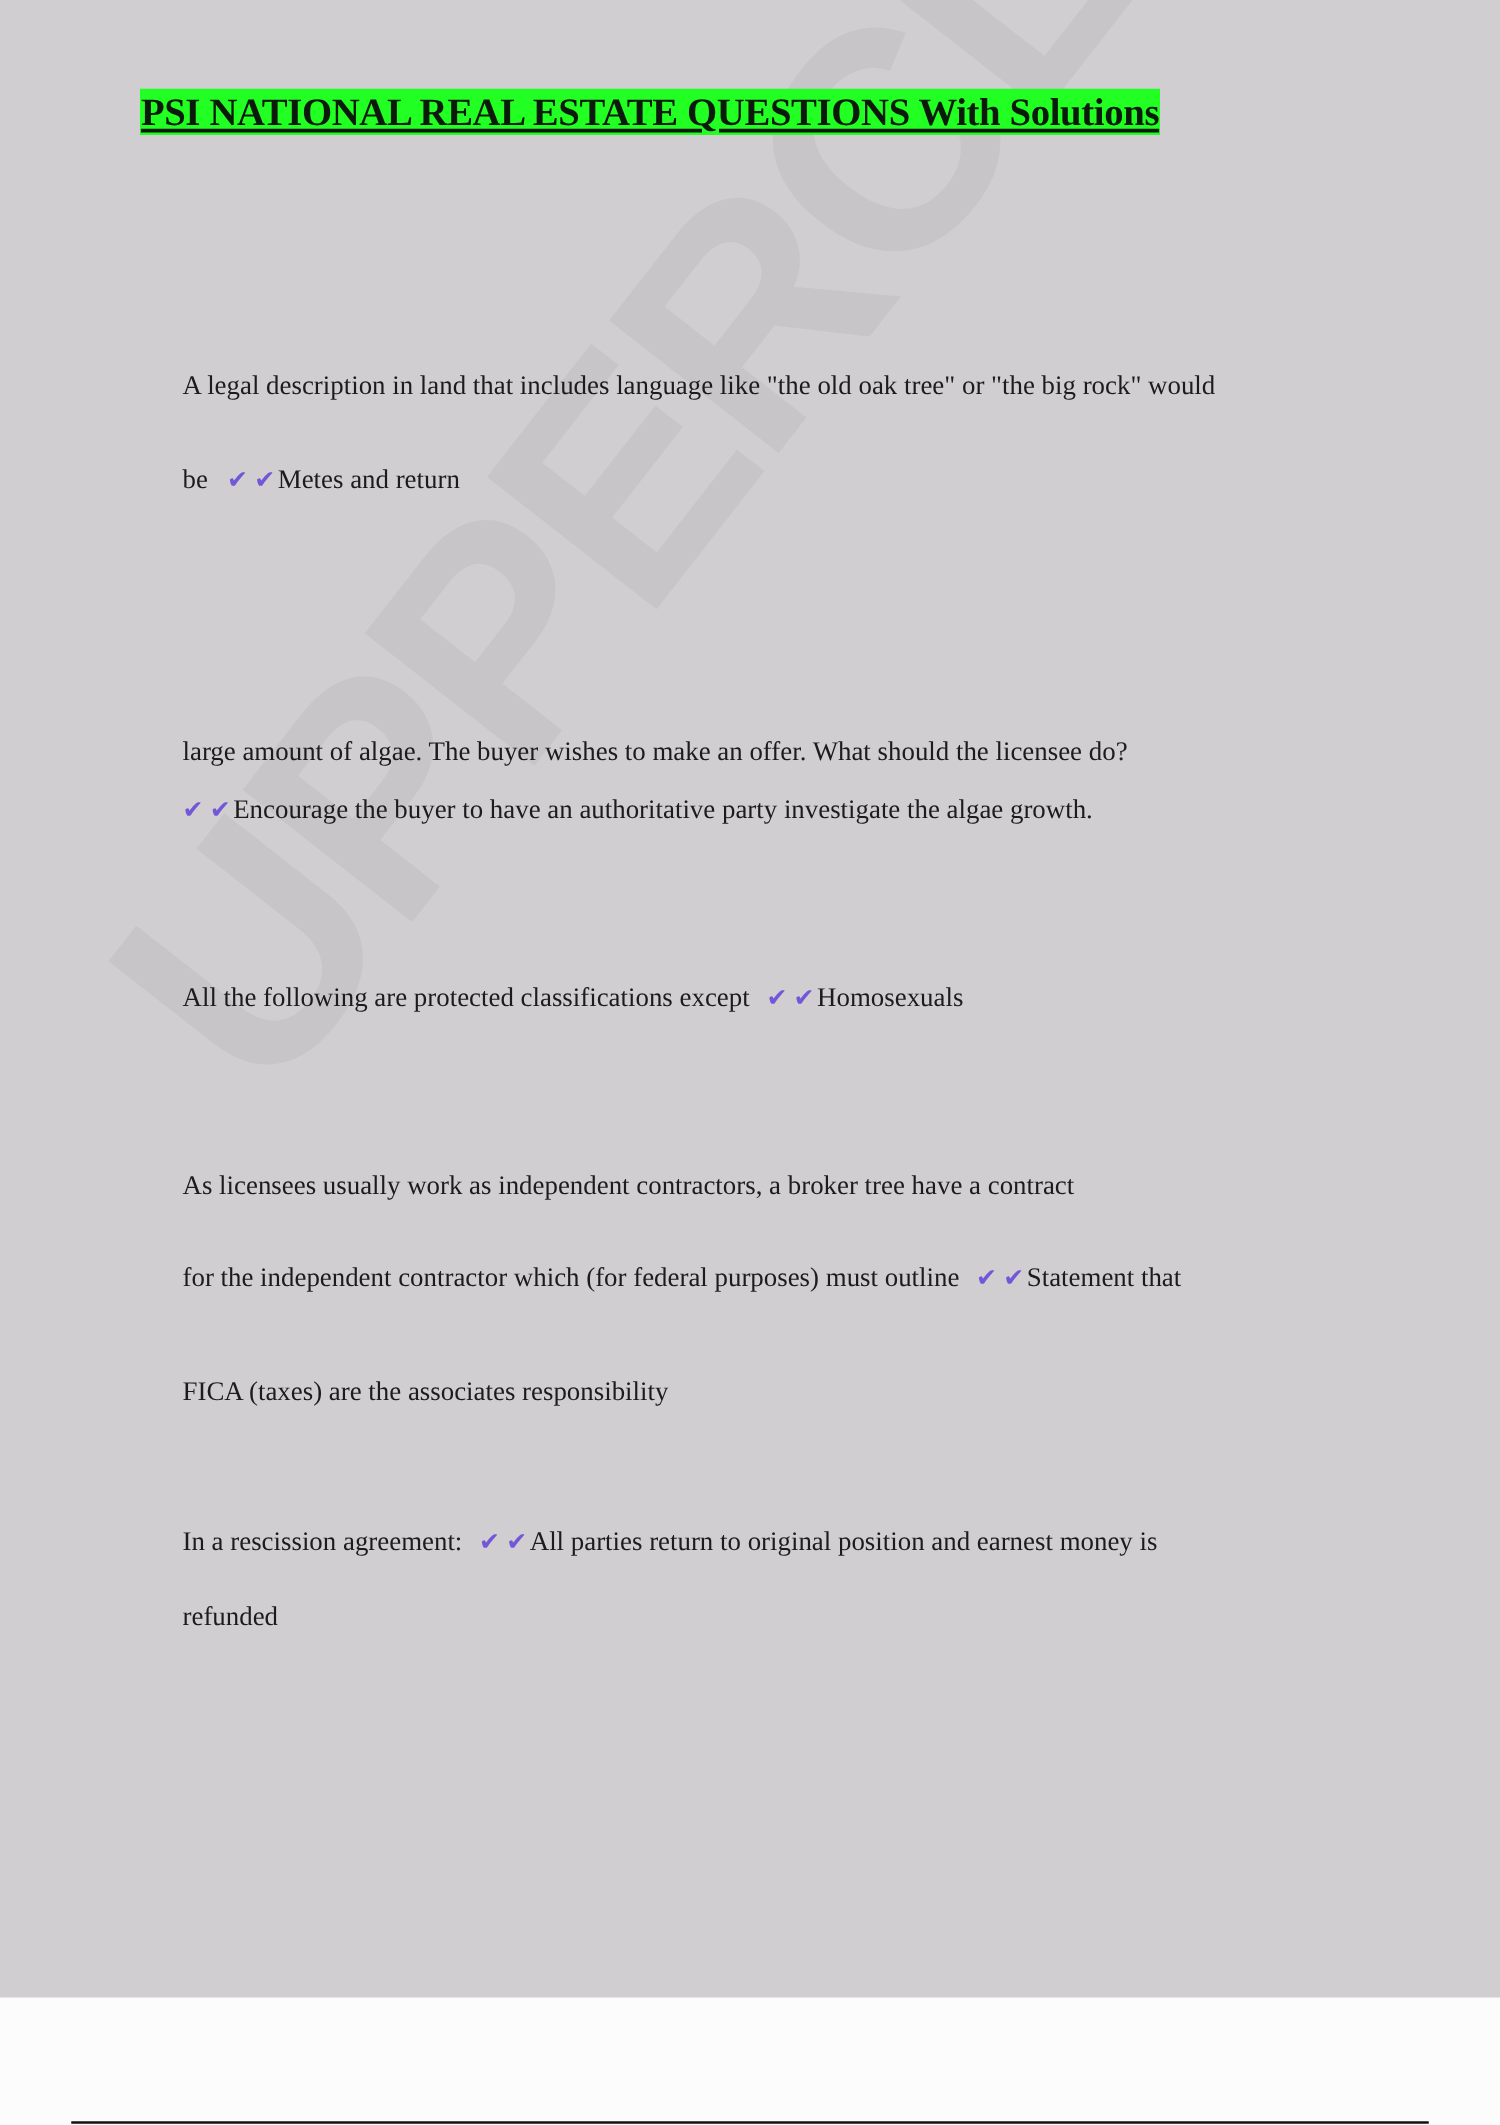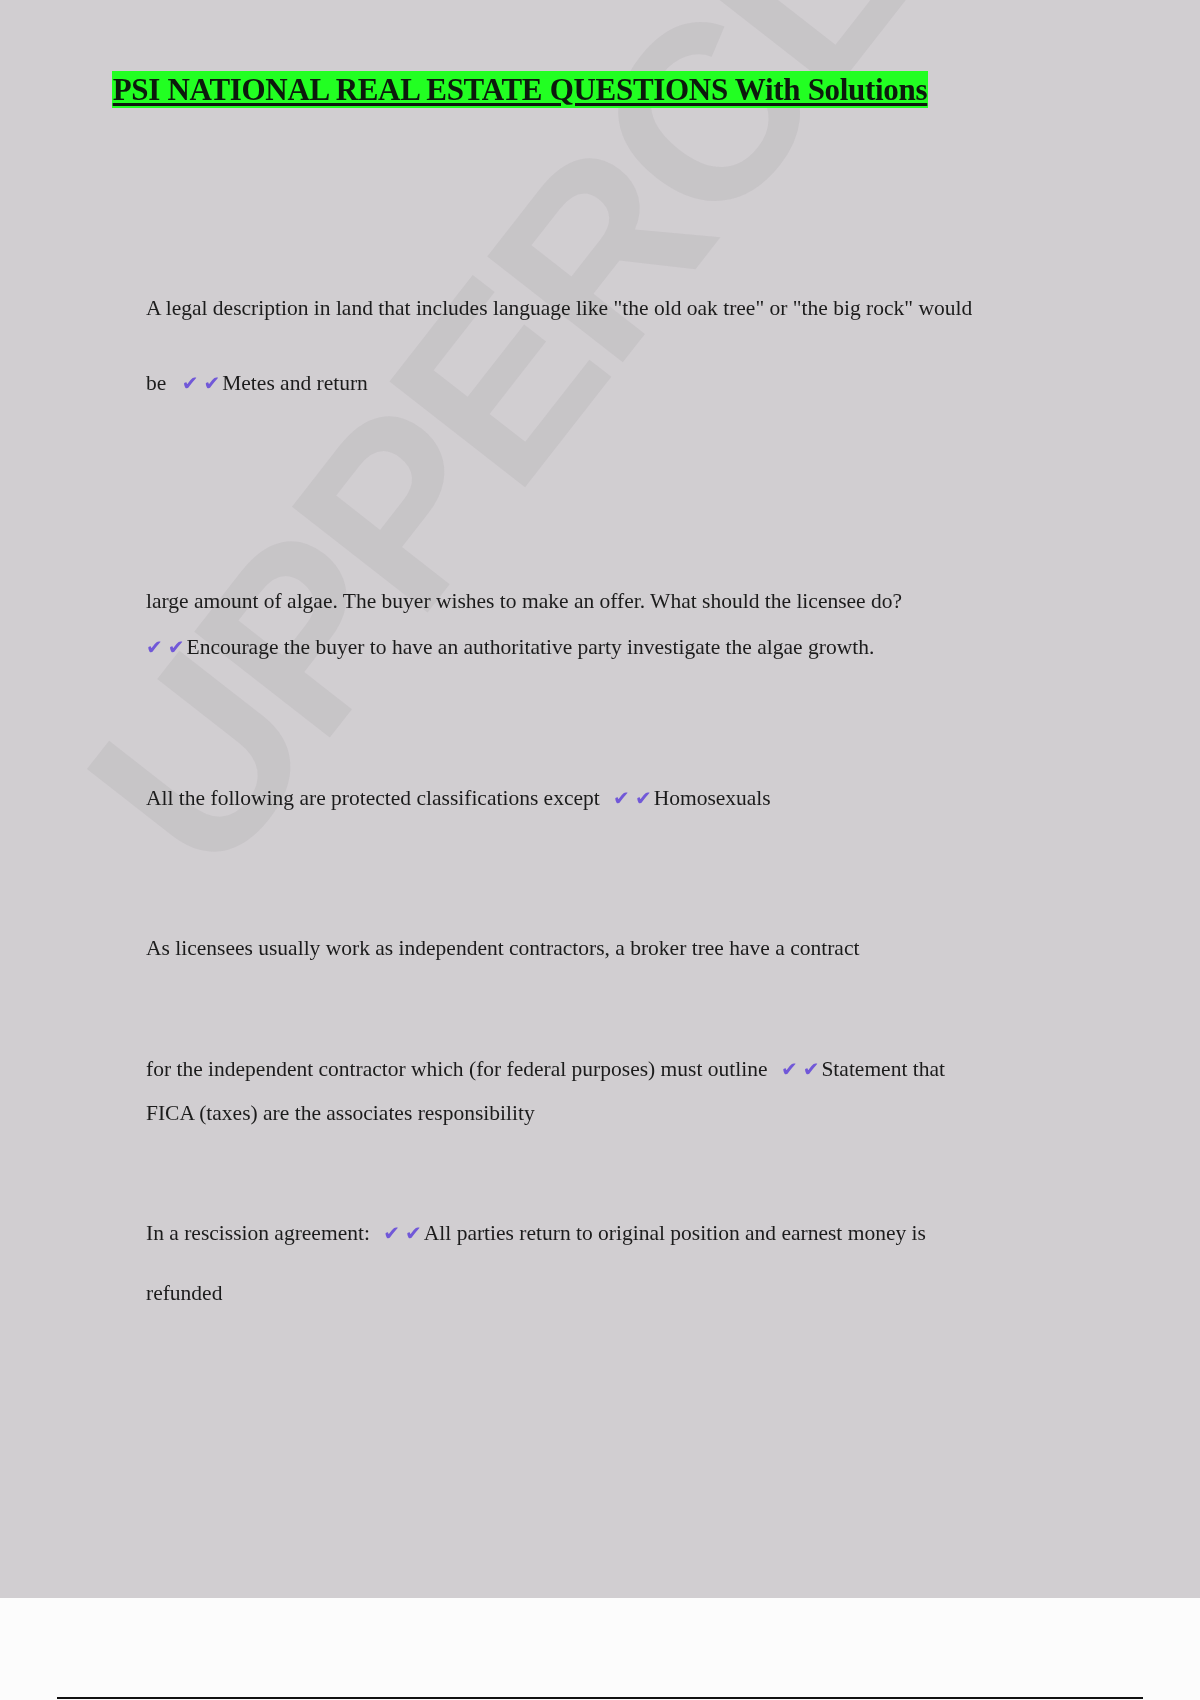--- a/index.html
+++ b/index.html
@@ -62,21 +62,21 @@
   <div class="line" style="top:785px">
     <span>All the following are protected classifications except</span>
     <span class="check" style="margin-left:8px">✔</span><span class="check">✔</span><span>Homosexuals</span>
   </div>
 
   <div class="line" style="top:634px">
     <span class="check">✔</span><span class="check">✔</span><span>Encourage the buyer to have an authoritative party investigate the algae growth.</span>
   </div>
 
   <div class="line" style="top:935px">As licensees usually work as independent contractors, a broker tree have a contract</div>
-  <div class="line" style="top:1056px">
+  <div class="line" style="top:1009px">
     <span>for the independent contractor which (for federal purposes) must outline</span>
     <span class="check" style="margin-left:8px">✔</span><span class="check">✔</span><span>Statement that</span>
   </div>
   <div class="line" style="top:1100px">FICA (taxes) are the associates responsibility</div>
 
   <div class="line" style="top:1220px">
     <span>In a rescission agreement:</span>
     <span class="check" style="margin-left:8px">✔</span><span class="check">✔</span><span>All parties return to original position and earnest money is</span>
   </div>
   <div class="line" style="top:1280px">refunded</div>

